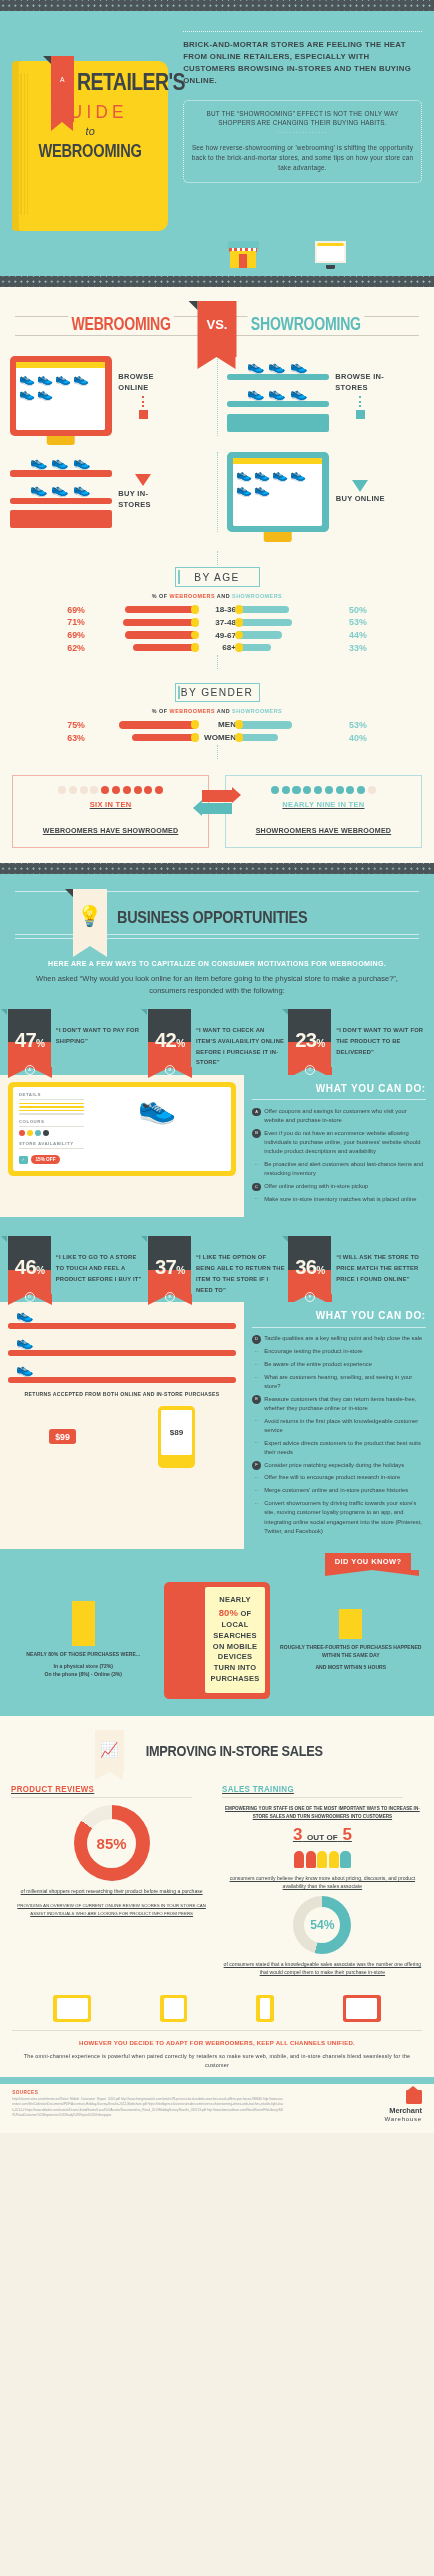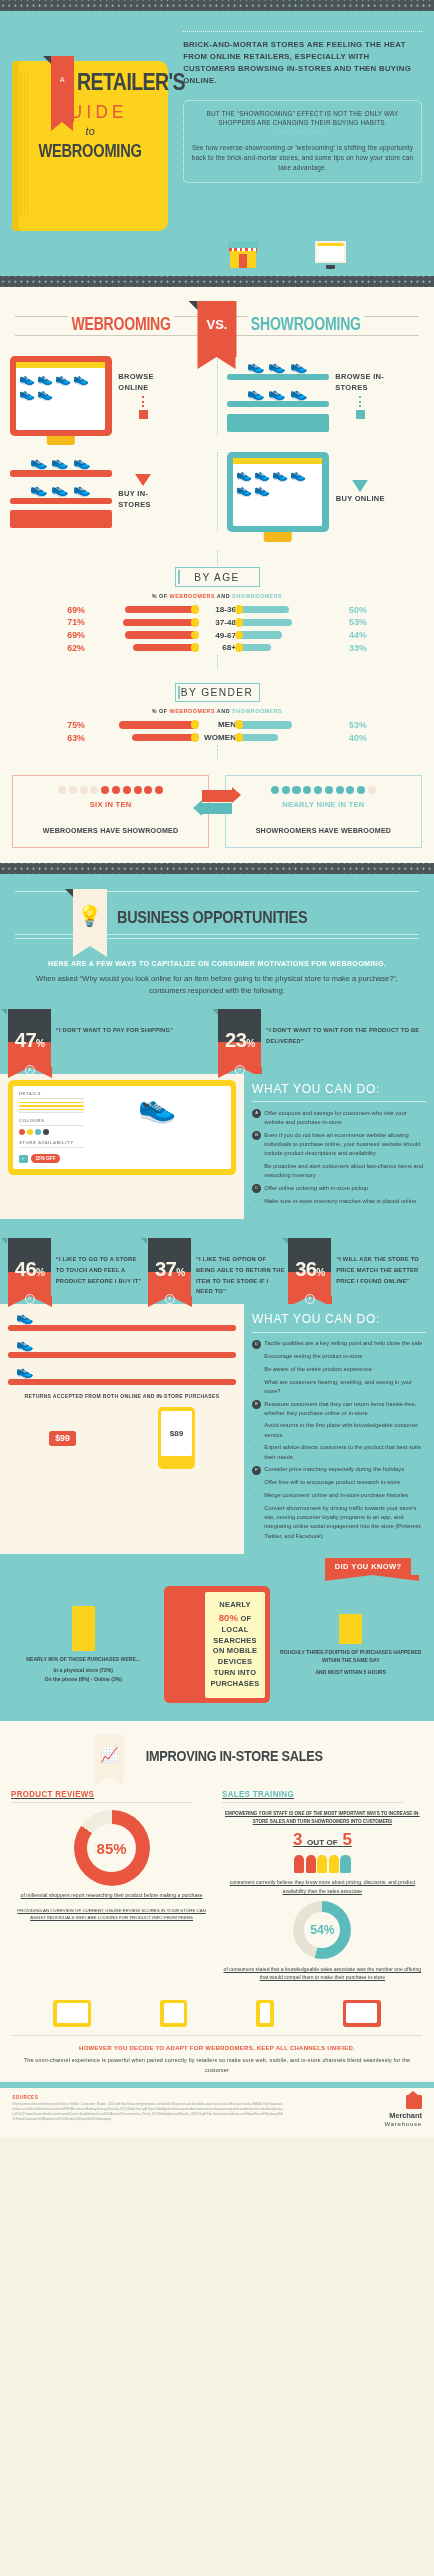--- a/index.html
+++ b/index.html
@@ -140,21 +140,21 @@
   .btrack{width:109px;display:flex;}
   .btrack.l{justify-content:flex-end;}
   .bar{height:7.5px;border-radius:4.1px;position:relative;}
   .bar.red{background:#e8563f;} .bar.teal{background:#7ecdcb;}
   .bar .dot{position:absolute;top:-0.7px;width:8.8px;height:8.8px;border-radius:50%;background:#fcd21c;}
   .bar.red .dot{right:-1.4px;} .bar.teal .dot{left:-1.4px;}
   .blabel{width:38px;text-align:right;font-size:8.1px;color:#3d4548;font-weight:bold;}
   .vdots{width:0;height:13.6px;border-left:1.4px dotted #9ad3d2;margin:2.7px auto;}
 
   
-  .tens{display:flex;justify-content:space-between;gap:16px;padding:6.8px 12.2px 15px;position:relative;background:#fbf8ee;}
+  .tens{display:flex;justify-content:space-between;gap:16px;padding:6.8px 12.2px 15px;position:relative;background:#fbf8ee;text-decoration:underline;}
   .tenbox{flex:1;border:0.7px solid;padding:9.5px 5.4px 11px;text-align:center;}
   .tenbox.l{border-color:#f3b3a7;} .tenbox.r{border-color:#b3dedd;}
   .dots{display:flex;gap:2.7px;justify-content:center;margin-bottom:6.1px;}
   .dots i{width:8.1px;height:8.1px;border-radius:50%;display:block;}
   .t-hd{font-size:7.5px;font-weight:bold;letter-spacing:0.3px;}
   .t-hd.l{color:#e8563f;} .t-hd.r{color:#7ecdcb;}
   .t-sub{font-size:7.1px;font-weight:bold;line-height:1.5;margin-top:17px;letter-spacing:0.2px;}
   .midarrows{position:absolute;left:50%;top:20.3px;transform:translateX(-50%);z-index:4;}
   .ma{width:30px;height:11.5px;position:relative;margin:1.4px 0;}
   .ma.red{background:#e8563f;} .ma.teal{background:#5bbcbb;}
@@ -192,21 +192,21 @@
   .badge .num em{font-size:10.2px;font-style:normal;}
   .badge .key{position:absolute;left:50%;bottom:-8.1px;transform:translateX(-50%);width:10.2px;height:10.2px;
     border:0.7px solid rgba(255,255,255,.85);border-radius:50%;color:#fff;font-size:4.1px;text-align:center;
     line-height:8.8px;z-index:6;}
   .stat .qt{font-size:5.8px;font-weight:bold;line-height:1.85;letter-spacing:0.2px;color:#3d4548;padding-top:16.3px;}
 
   
   .wycd-wrap{display:flex;padding:6.8px 0 0;}
   .wycd-left{flex:0 0 244px;padding:6.8px 8.1px;}
   .wycd{flex:1;background:#7ecdcb;padding:4.1px 8.1px 9.5px;position:relative;}
-  .wycd h4{font-size:12px;color:#fff;letter-spacing:0.7px;font-weight:normal;margin:4.1px 0 5.4px;}
+  .wycd h4{font-size:10px;color:#fff;letter-spacing:0.7px;font-weight:bold;margin:4.1px 0 5.4px;text-align:right;}
   .wycd .hr{height:0.7px;background:rgba(255,255,255,.6);margin-bottom:6.8px;}
   .li{display:flex;gap:3.4px;font-size:5.8px;line-height:1.6;color:#3d4548;margin-bottom:3.4px;}
   .li .k{width:8.8px;height:8.8px;border-radius:50%;background:#3d4548;color:#fff;font-size:4.1px;
     text-align:center;line-height:8.8px;flex:0 0 8.8px;margin-top:0.7px;}
   .li .k.blank{background:none;color:#3d4548;font-size:5.4px;line-height:7.5px;}
 
   
   .browser{background:#fcd21c;border-radius:5.4px;padding:5.4px;}
   .browser .inner{background:#fff;border-radius:2px;padding:5.4px;display:flex;gap:5.4px;}
   .bcol{flex:1;}
@@ -613,20 +613,28 @@
           <div class="badge">
             <div class="half"></div>
             <div class="num">47<em>%</em></div>
             <div class="key">A</div>
           </div>
           <div class="qt">“I DON'T WANT TO PAY FOR SHIPPING”</div>
         </div>
         <div class="stat">
           <div class="badge">
             <div class="half"></div>
+            <div class="num">42<em>%</em></div>
+            <div class="key">B</div>
+          </div>
+          <div class="qt">“I WANT TO CHECK AN ITEM'S AVAILABILITY ONLINE BEFORE I PURCHASE IT IN-STORE”</div>
+        </div>
+        <div class="stat">
+          <div class="badge">
+            <div class="half"></div>
             <div class="num">23<em>%</em></div>
             <div class="key">C</div>
           </div>
           <div class="qt">“I DON'T WANT TO WAIT FOR THE PRODUCT TO BE DELIVERED”</div>
         </div>
       </div>
 
     <div class="wycd-wrap">
       <div class="wycd-left" style="background:#faf5e6;">
         <div class="browser">

